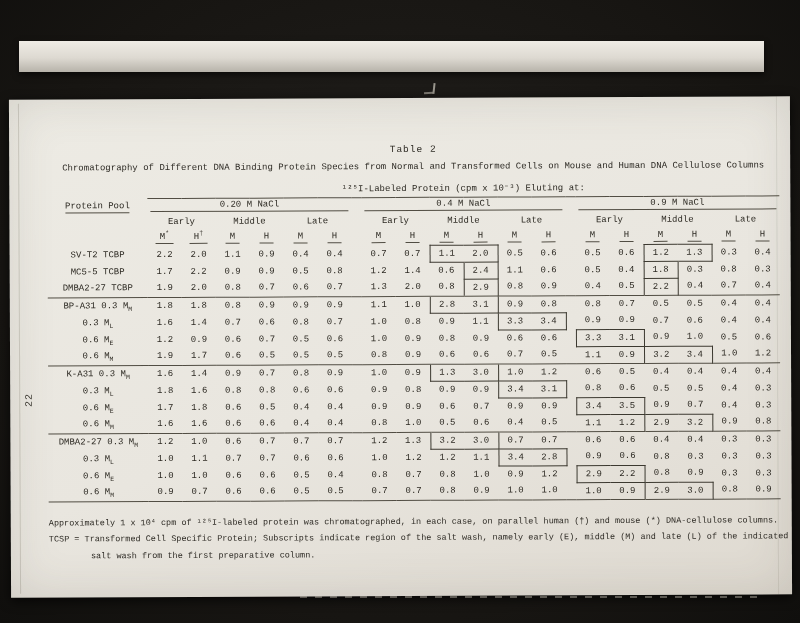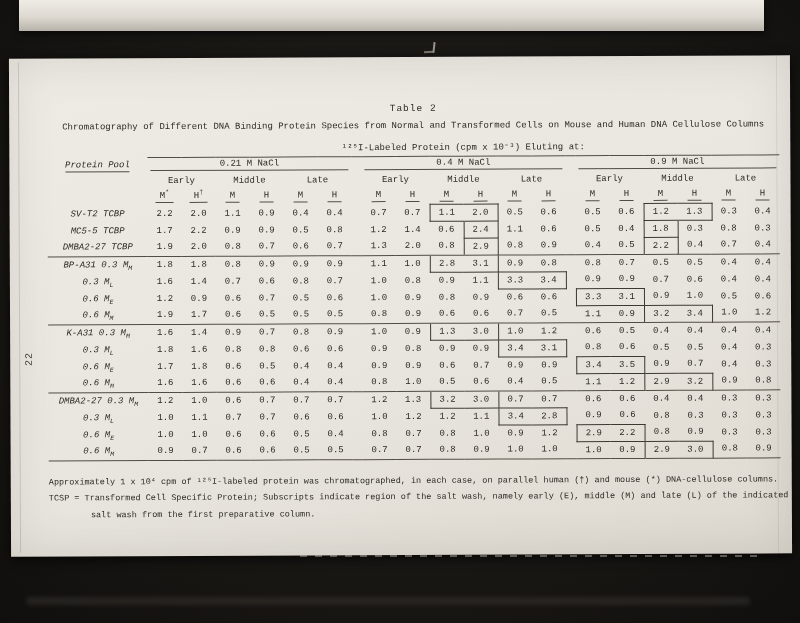--- a/index.html
+++ b/index.html
@@ -2,21 +2,21 @@
 <html><head>
 <meta charset="utf-8">
 <style>
   * { margin: 0; padding: 0; box-sizing: border-box; }
   html, body { width: 800px; height: 623px; overflow: hidden; }
   body {
     background: radial-gradient(ellipse at 50% 45%, #23211e 0%, #171512 70%, #100f0d 100%);
     font-family: "Liberation Mono", "DejaVu Sans Mono", monospace;
     position: relative;
   }
-  .scene { position: absolute; inset: 0; }
+  .scene { position: absolute; inset: 0; margin-top: 41px; }
 
   
   .top-strip {
     position: absolute; left: 19px; top: 0; width: 745px; height: 31px;
     background: linear-gradient(#efece5 0%, #ddd9d1 55%, #b7b3aa 100%);
     box-shadow: 0 3px 6px rgba(0,0,0,.55);
   }
   .artifact-v { position: absolute; left: 433px; top: 42px; width: 2px; height: 11px; background: #b9b5ab; opacity: .8; transform: rotate(6deg); }
   .artifact-h { position: absolute; left: 424px; top: 51px; width: 9px; height: 2px; background: #a9a59b; opacity: .7; transform: rotate(-4deg); }
 
@@ -41,21 +41,21 @@
   .t-title { text-align: center; font-size: 9px; margin-top: 7px; white-space: nowrap; }
 
   #chroma-table { border-collapse: collapse; table-layout: fixed; font-size: 9px; color: #2c2922; margin-top: 9px; }
   .c-lbl { width: 100px; }
   .c-d   { width: 34px; }
   .c-sp  { width: 10px; }
   #chroma-table th, #chroma-table td {
     font-weight: normal; padding: 0; height: 16px;
     text-align: center; white-space: nowrap; vertical-align: middle;
   }
-  th.lbl { text-align: left; font-style: italic; }
+  th.lbl { text-align: left; }
   th.lbl.ind { padding-left: 30px; }
   .spanner { border-bottom: 1px solid #514d43; height: 20px; vertical-align: bottom; padding-bottom: 2px; }
   .pp span { border-bottom: 1px solid #514d43; padding-bottom: 1px; }
   th.salt { height: 18px; vertical-align: bottom; }
   th.salt div { border-bottom: 1px solid #514d43; margin: 0 3px; padding-bottom: 1px; }
   th.phase { height: 15px; }
   th.mh { height: 16px; }
   th.mh span { display: inline-block; border-bottom: 1px solid #514d43; padding: 0 4px 1px; }
   tbody tr { height: 17px; }
   tr.sep th, tr.sep td { border-bottom: 1px solid #514d43; }
@@ -115,21 +115,21 @@
             <col class="c-d">
           </colgroup>
           <thead>
             <tr>
               <th class="lbl"></th>
               <th class="spanner" colspan="20">¹²⁵I-Labeled Protein (cpm x 10⁻³) Eluting at:</th>
             </tr>
             <tr>
               <th class="lbl pp"><span>Protein Pool</span></th>
               <th colspan="6" class="salt">
-                <div>0.21 M NaCl</div>
+                <div>0.20 M NaCl</div>
               </th>
               <th class="sp"></th>
               <th colspan="6" class="salt">
                 <div>0.4 M NaCl</div>
               </th>
               <th class="sp"></th>
               <th colspan="6" class="salt">
                 <div>0.9 M NaCl</div>
               </th>
             </tr>

